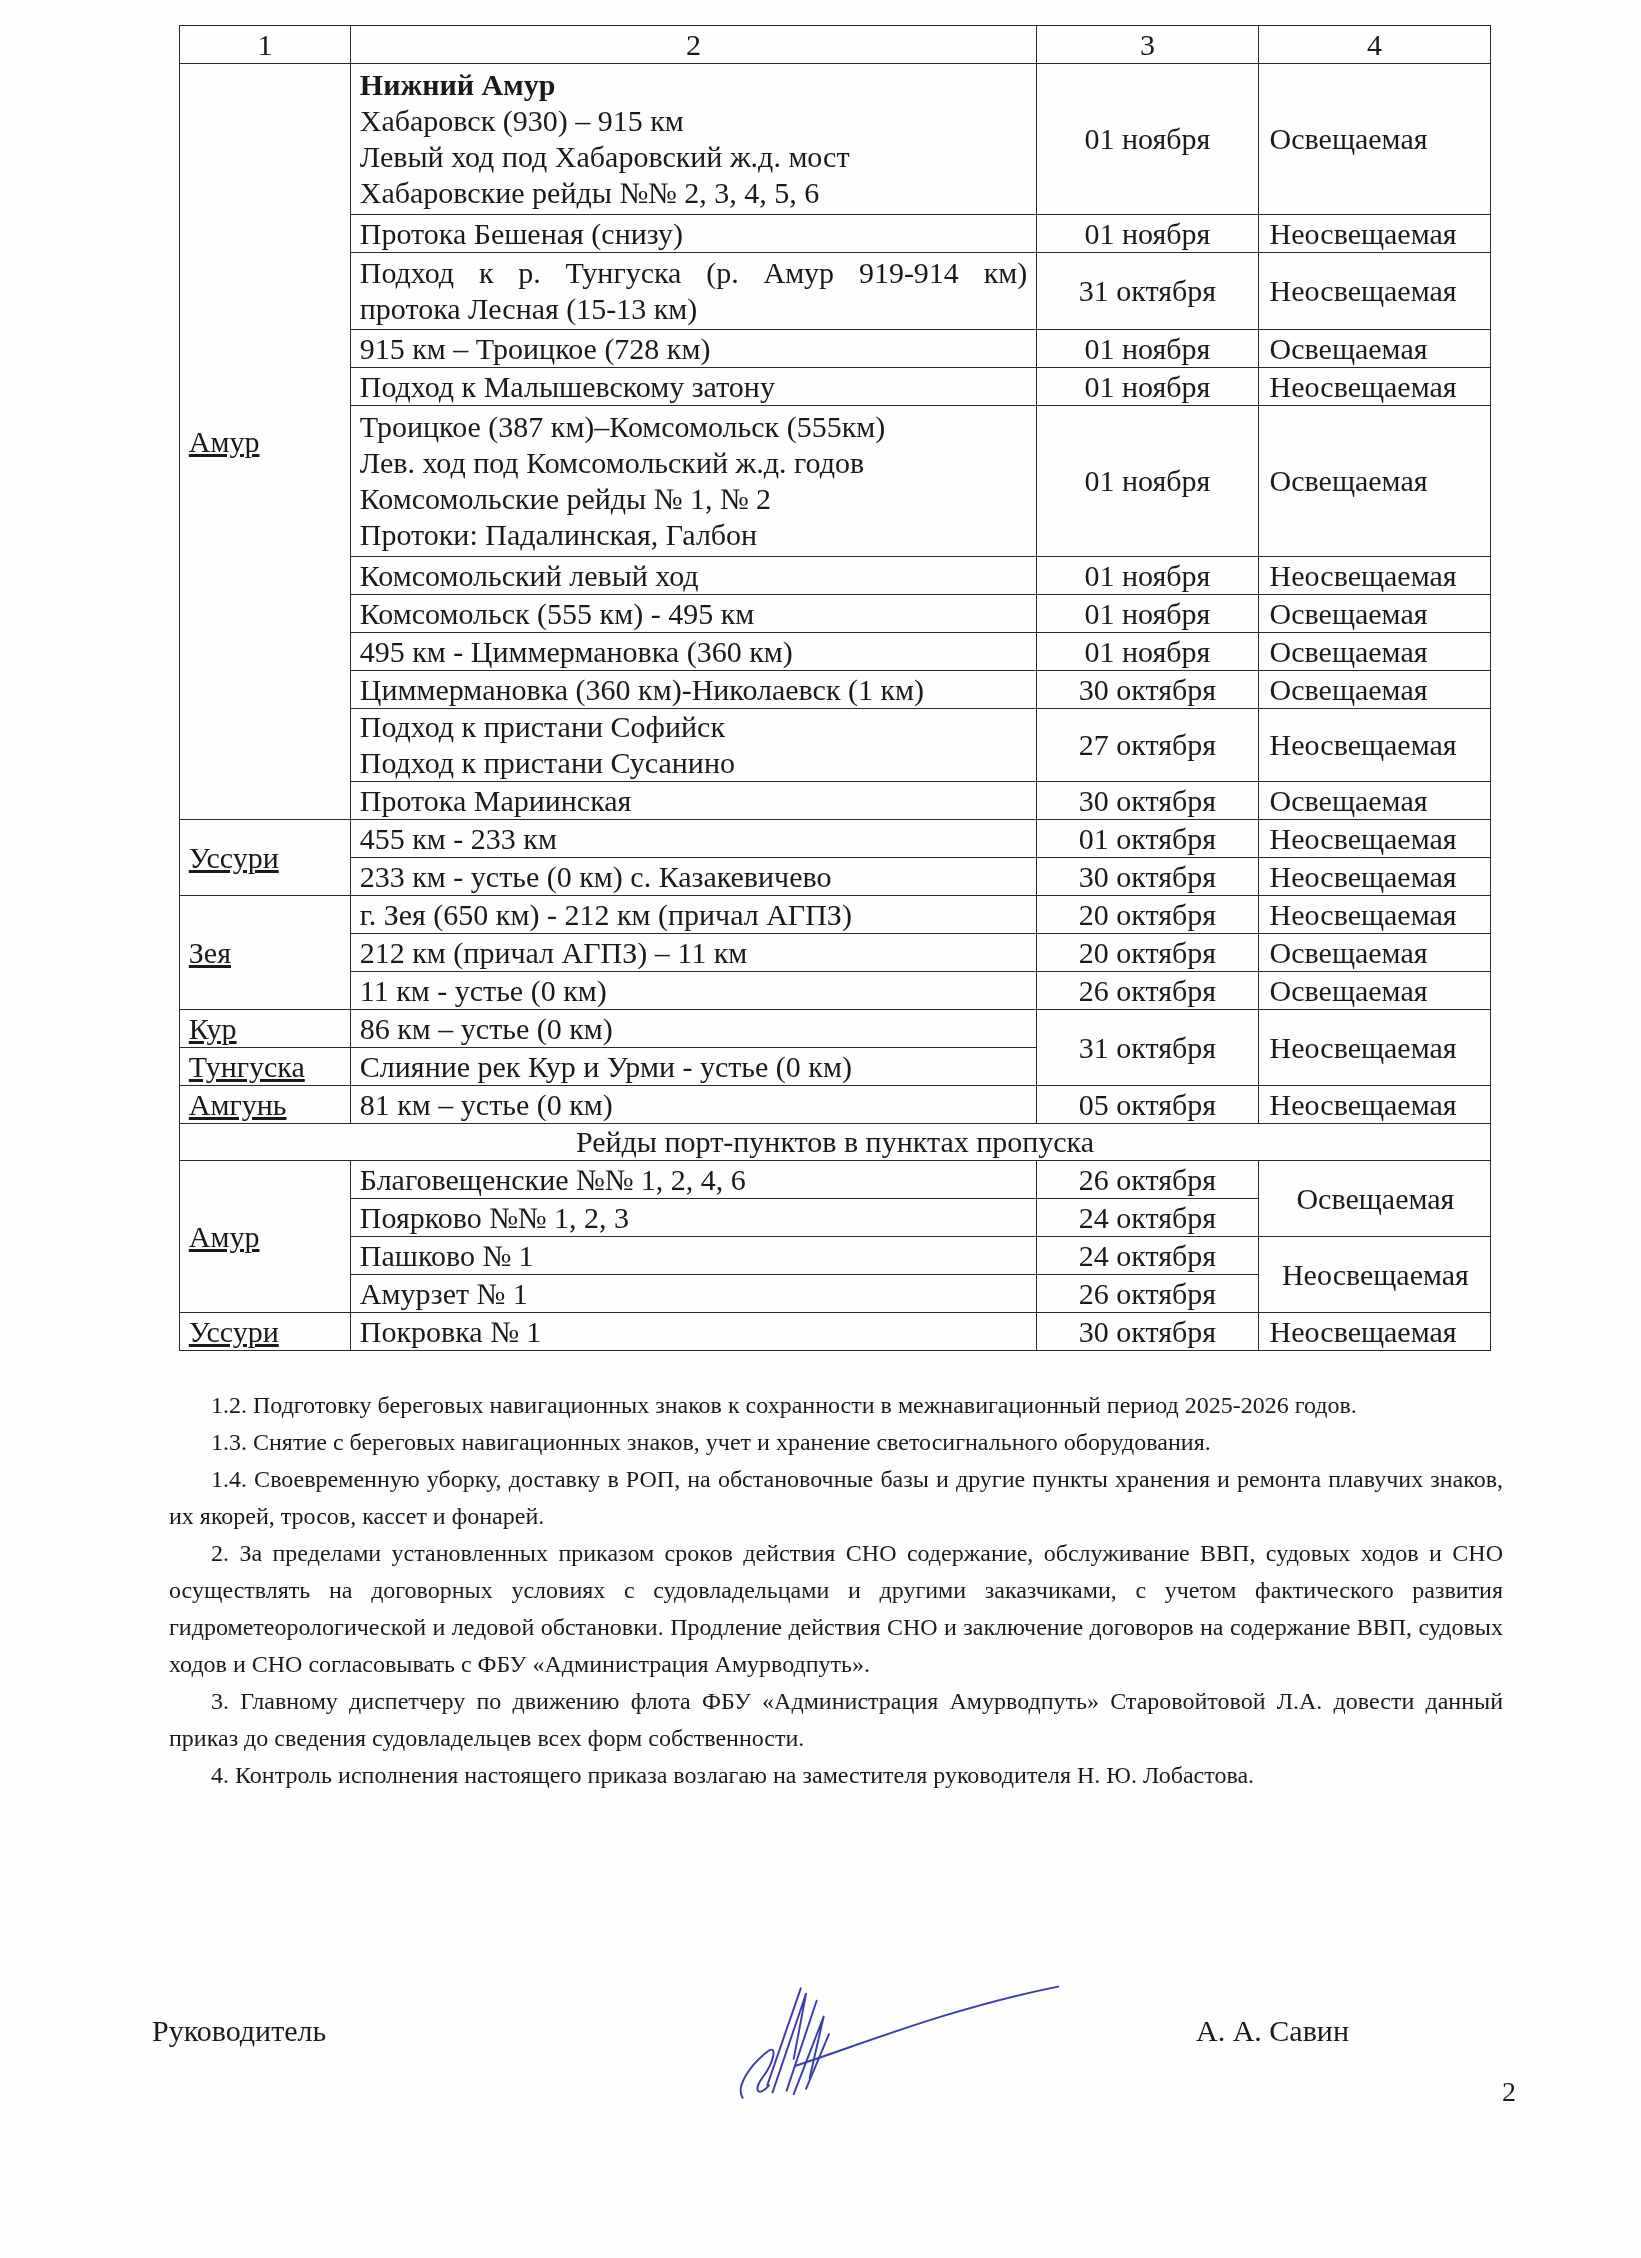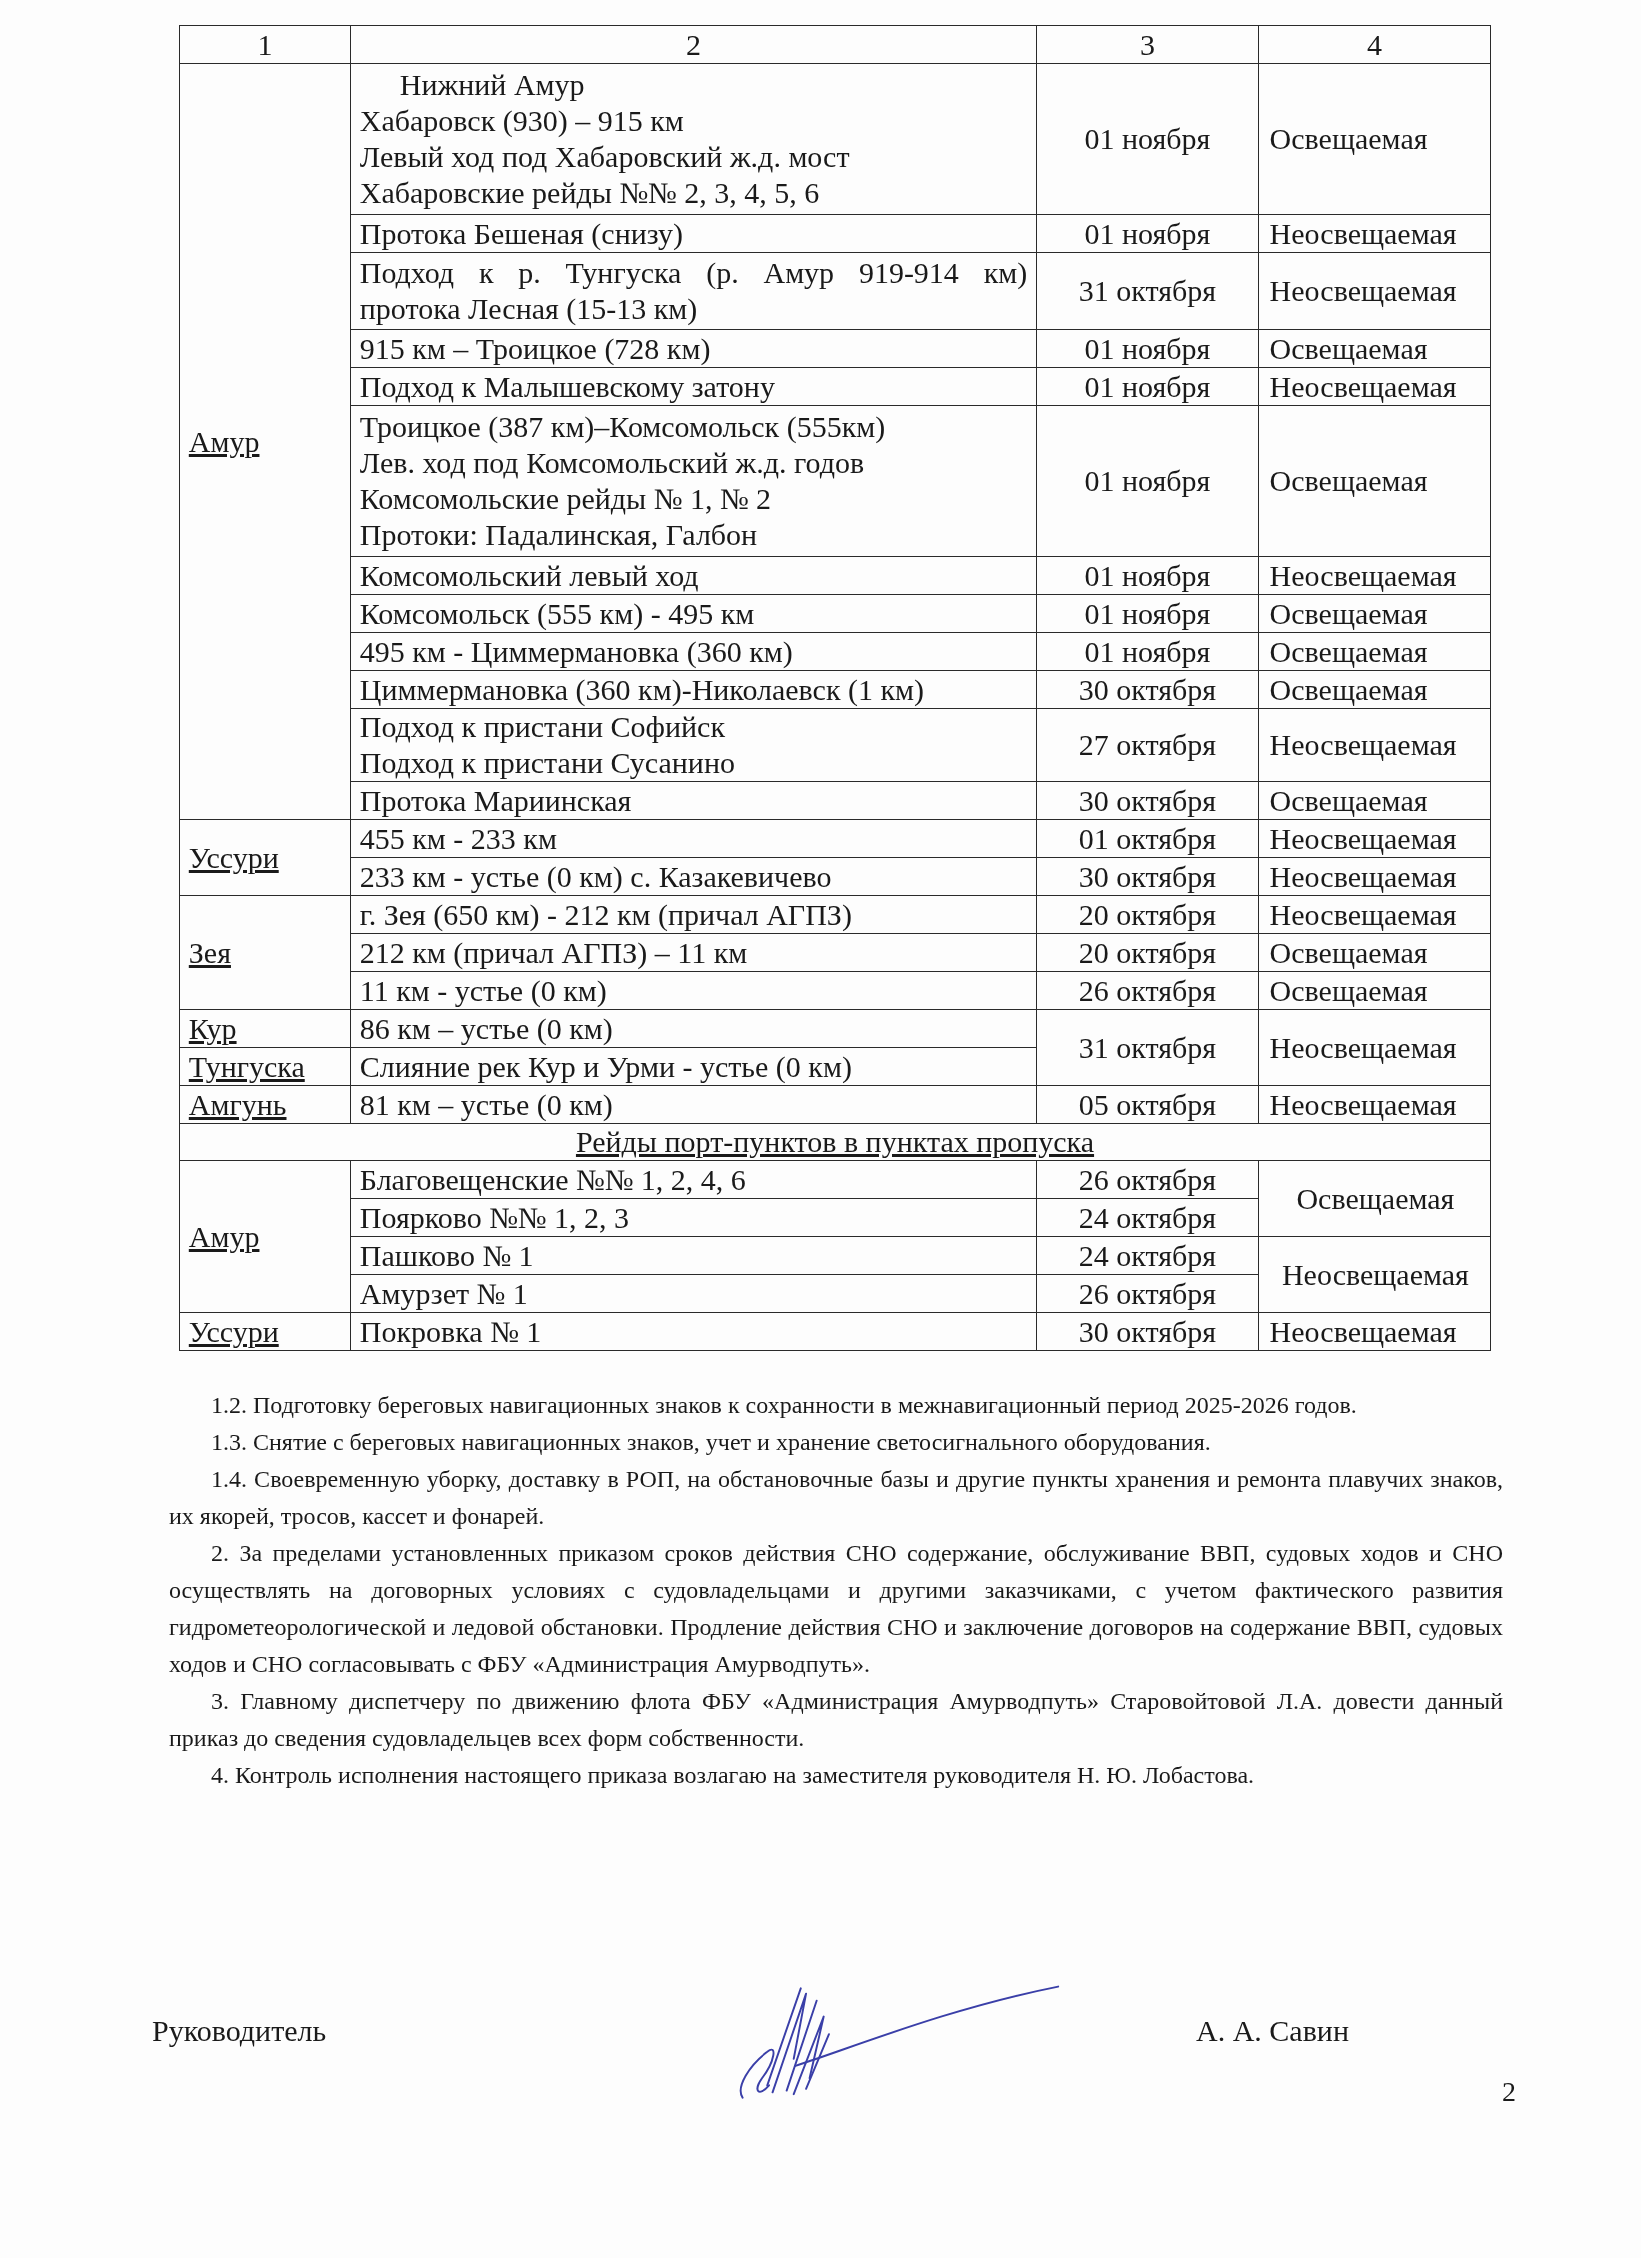--- a/index.html
+++ b/index.html
@@ -34,23 +34,23 @@
   table.nav col.c2 { width: 686px; }
   table.nav col.c3 { width: 222px; }
   table.nav col.c4 { width: 232px; }
   .hdr th { height: 37px; text-align: center; }
   .river { text-align: left; text-decoration: underline; }
   .sect { text-align: left; }
   .date { text-align: center; white-space: nowrap; }
   .light { text-align: left; white-space: nowrap; padding-left: 10.6px !important; }
   .light.center { text-align: center; }
   .sect .line { display: block; }
-  .sect .bold { font-weight: normal; margin-left: 40px; }
+  .sect .bold { font-weight: bold; }
   .justify-line { display: block; text-align: justify; text-align-last: justify; }
-  .section-title { text-align: center; font-weight: bold; height: 36px; text-decoration: underline; }
+  .section-title { text-align: center; font-weight: bold; height: 36px; }
 
   .body-text {
     position: absolute;
     left: 169px;
     width: 1334px;
     top: 1387px;
     font-size: 24px;
     line-height: 37px;
     text-align: justify;
   }

